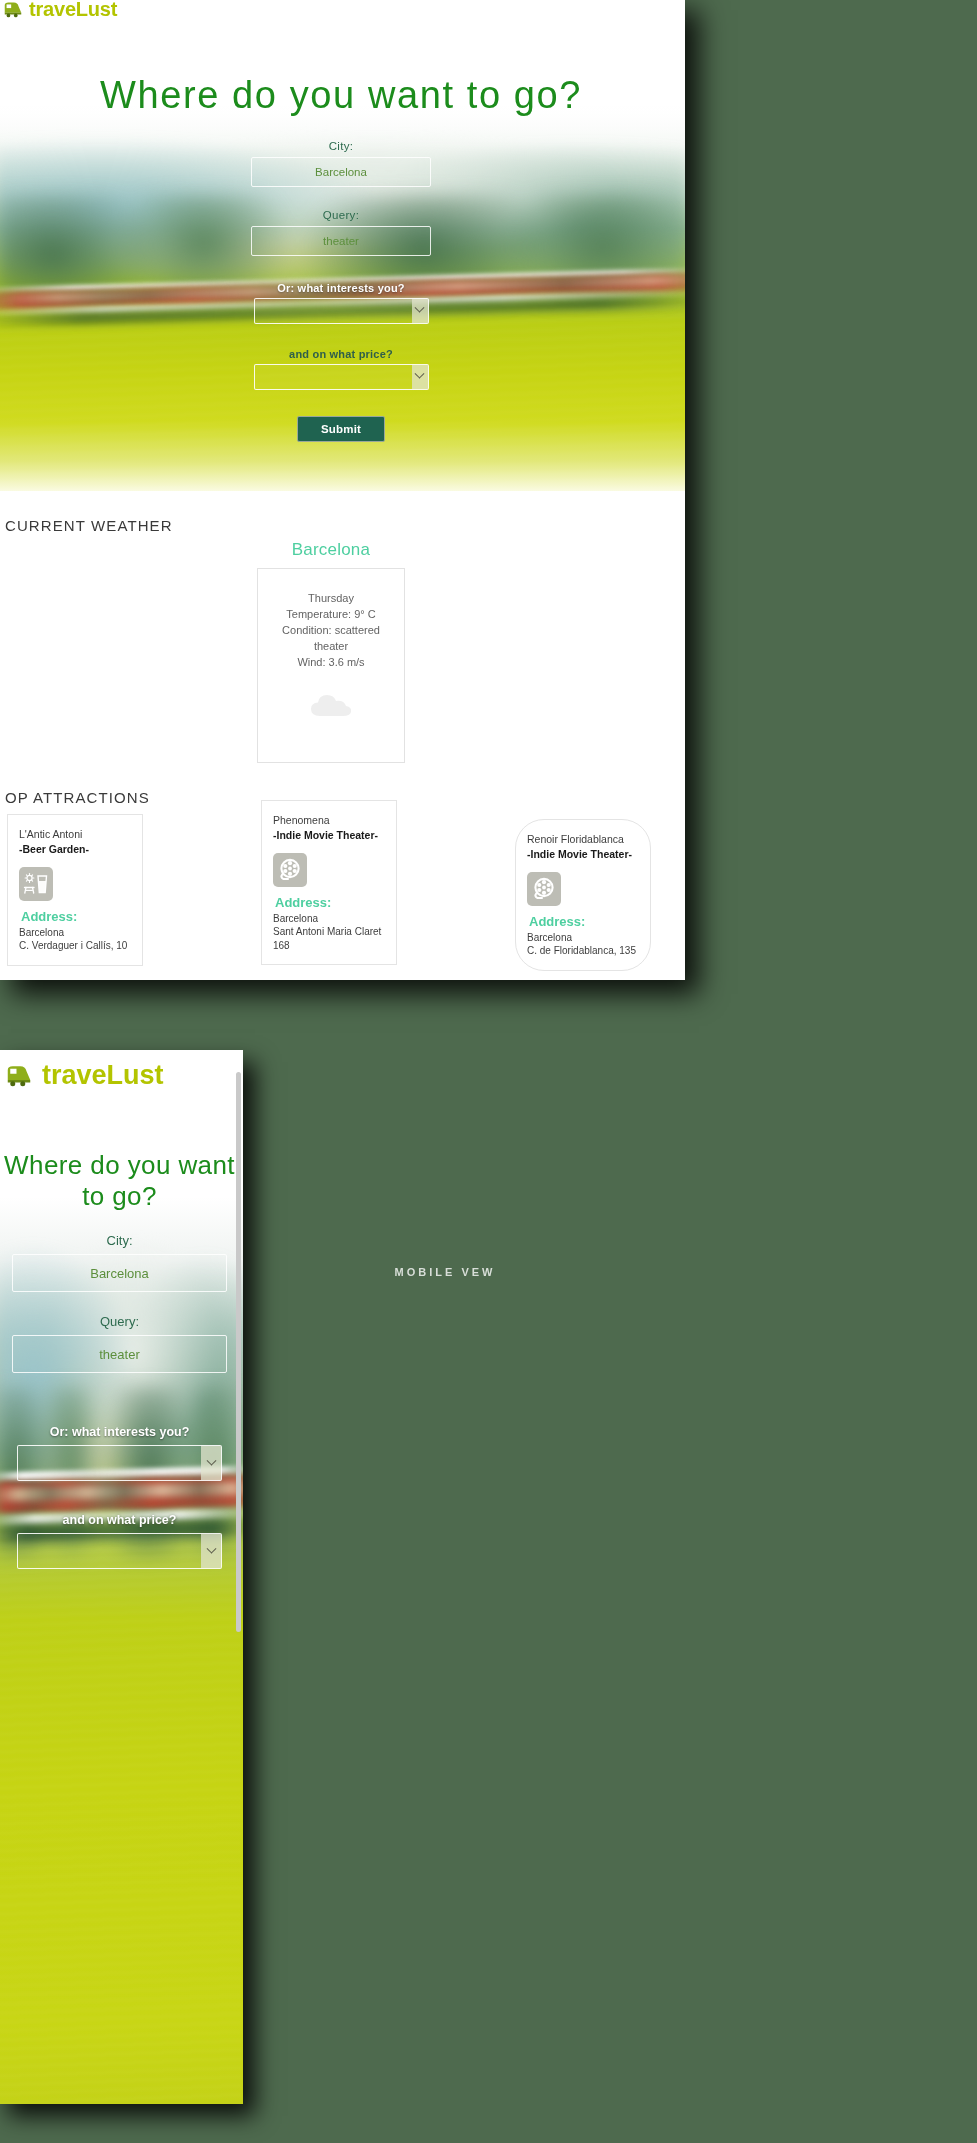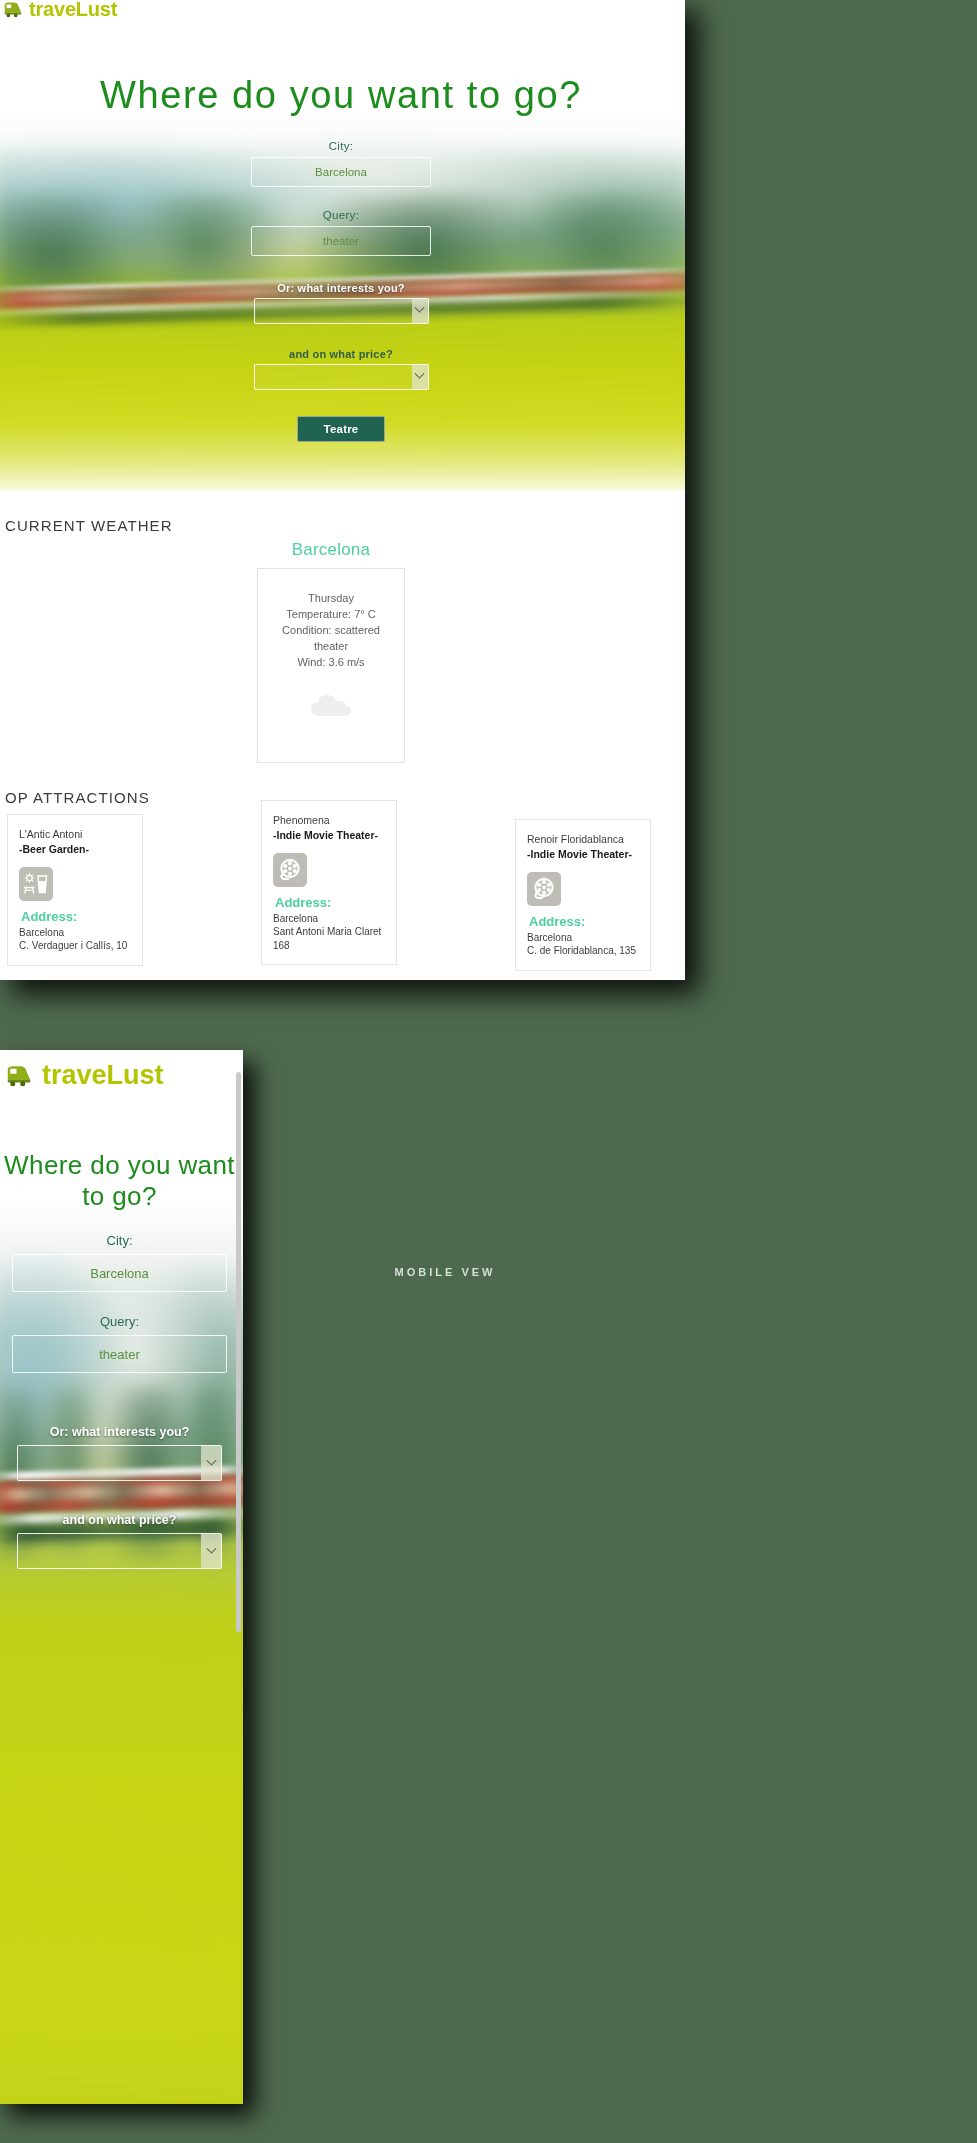--- a/index.html
+++ b/index.html
@@ -492,33 +492,33 @@
       <div class="sel-wrap second">
         <div class="select-label dark">and on what price?</div>
         <div class="select-box">
           <div class="select-arrow-zone">
               <i class="chev"></i>
             </div>
         </div>
       </div>
 
       <div class="submit-wrap">
-        <button class="submit-btn">Teatre</button>
+        <button class="submit-btn">Submit</button>
       </div>
     </div>
   </div>
 
   <div class="section">
     <div class="section-heading">CURRENT WEATHER</div>
     <div class="weather-row">
       <div class="weather-col">
         <div class="weather-city">Barcelona</div>
         <div class="weather-card">
           <div class="weather-line">Thursday</div>
-          <div class="weather-line">Temperature: 7° C</div>
+          <div class="weather-line">Temperature: 9° C</div>
           <div class="weather-line">Condition: scattered theater</div>
           <div class="weather-line">Wind: 3.6 m/s</div>
           <svg class="cloud-icon" width="44" height="30" viewBox="0 0 44 30">
             <path d="M11 27 Q2 27 2 20 Q2 14 9 13.5 Q10 6 18 6 Q25 6 27 12 Q35 11 37 17 Q43 18 42 23 Q41 27 34 27 Z" fill="#eeeeee"></path>
           </svg>
         </div>
       </div>
     </div>
   </div>
 
@@ -571,21 +571,21 @@
             <circle cx="8.3" cy="14" r="2.1" fill="#ffffff"></circle>
             <circle cx="17.7" cy="14" r="2.1" fill="#ffffff"></circle>
             <path d="M5.5 17 Q3 20.5 6.5 22 L11 22" fill="none" stroke="#ffffff" stroke-width="2.1" stroke-linecap="round"></path>
           </svg>
         </div>
         <div class="attr-addr-label">Address:</div>
         <div class="attr-addr">Barcelona</div>
         <div class="attr-addr">Sant Antoni Maria Claret 168</div>
       </div>
 
-      <div class="attr-card" style="margin-top:5px;margin-left:92px;">
+      <div class="attr-card" style="margin-top:5px;margin-left:92px;border-radius:29px;">
         <div class="attr-name">Renoir Floridablanca</div>
         <div class="attr-type">-Indie Movie Theater-</div>
         <div class="attr-icon">
           <svg width="26" height="26" viewBox="0 0 26 26">
             <circle cx="13" cy="11.5" r="8.6" fill="none" stroke="#ffffff" stroke-width="2.1"></circle>
             <circle cx="13" cy="11.5" r="1.9" fill="#ffffff"></circle>
             <circle cx="13" cy="6.2" r="2.1" fill="#ffffff"></circle>
             <circle cx="13" cy="16.8" r="2.1" fill="#ffffff"></circle>
             <circle cx="8.3" cy="9" r="2.1" fill="#ffffff"></circle>
             <circle cx="17.7" cy="9" r="2.1" fill="#ffffff"></circle>

